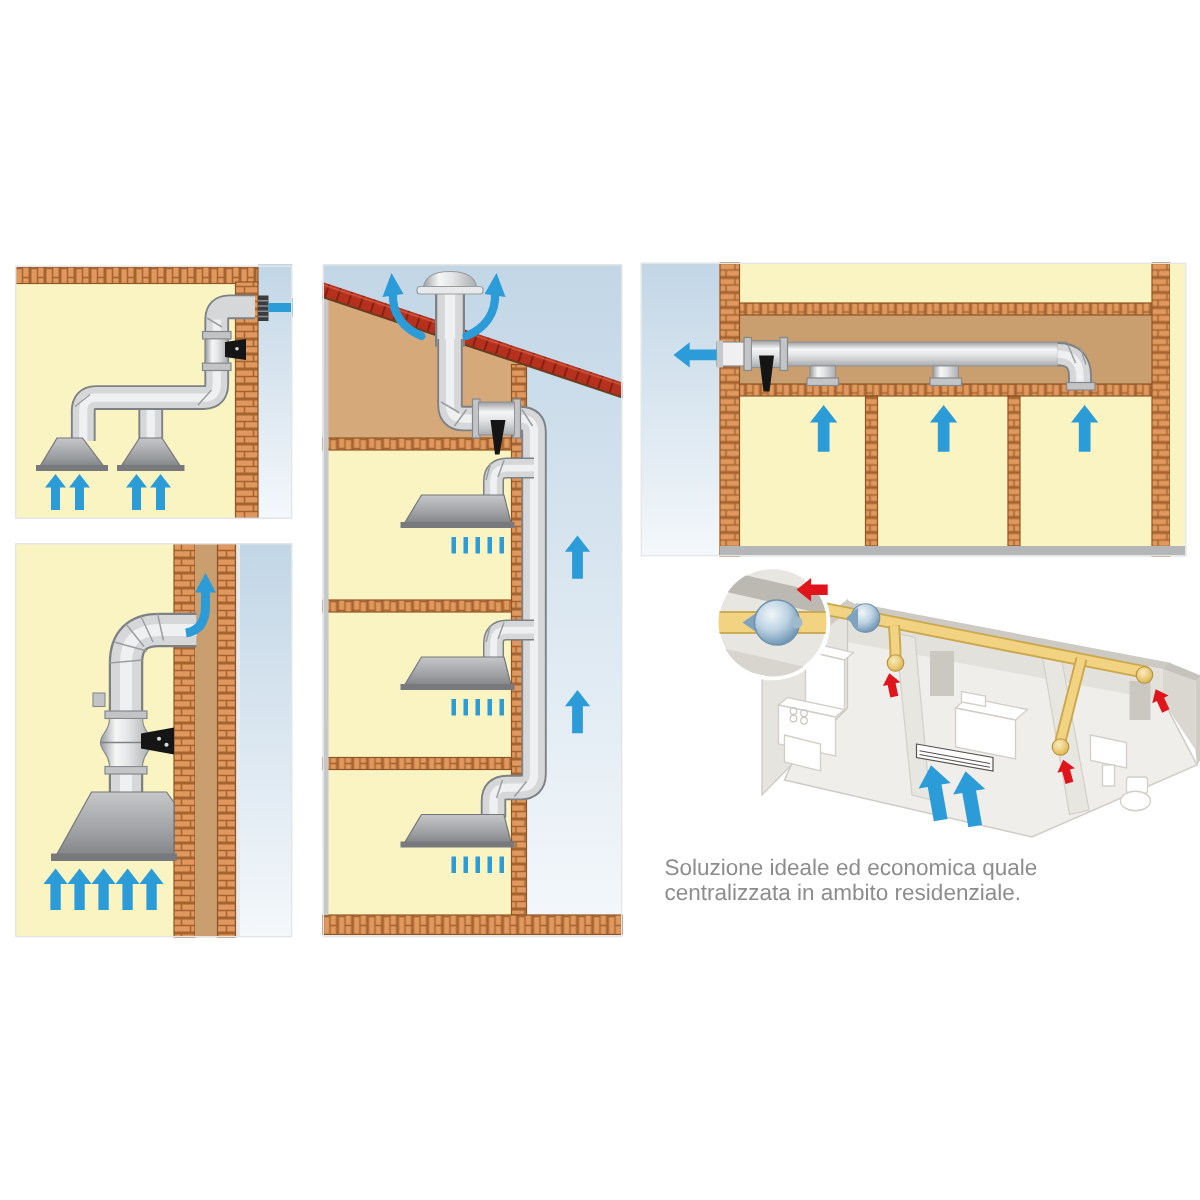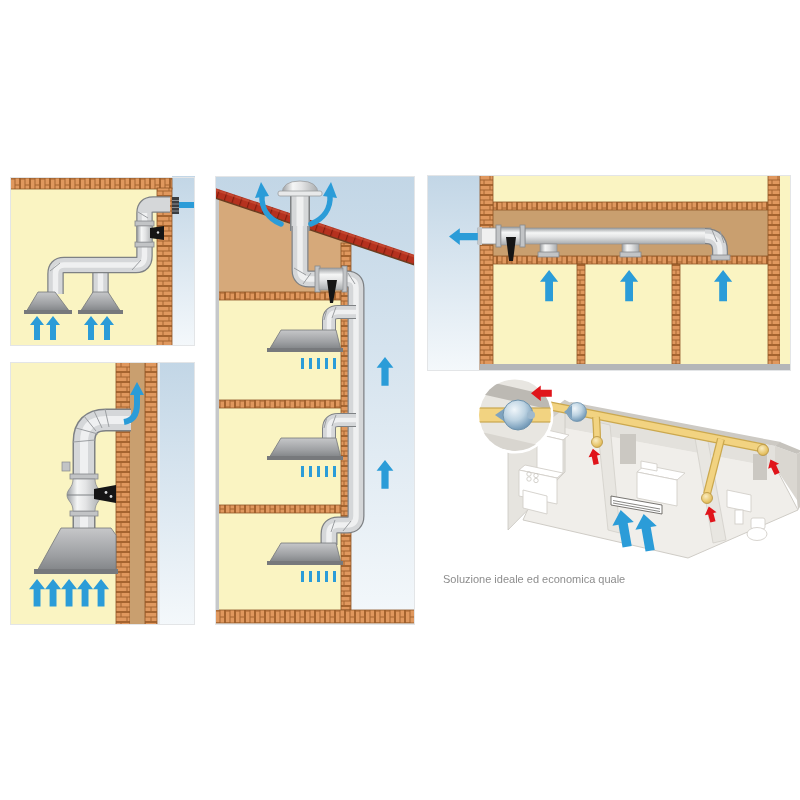--- a/index.html
+++ b/index.html
@@ -6,21 +6,21 @@
   body{width:800px;height:800px;position:relative;font-family:"Liberation Sans",sans-serif;}
   .panel{position:absolute;}
   svg{display:block;}
   .pb{fill:none;stroke:#7E8184;stroke-linecap:butt;stroke-linejoin:round}
   .pm{fill:none;stroke:#D5D7D9;stroke-linecap:butt;stroke-linejoin:round}
   .ph{fill:none;stroke:#F3F4F5;stroke-linecap:butt;stroke-linejoin:round;opacity:.85}
   .ck{stroke:#9B9EA1;stroke-width:1;fill:none}
   .be{fill:none;stroke:#8E5526;stroke-width:0.8}
   .frame{fill:none;stroke:#E3E5E7;stroke-width:1}
   #caption{position:absolute;left:443px;top:571px;width:250px;color:#8D8D8D;
-           font-size:11px;line-height:16.5px;}
+           font-size:15px;line-height:16.5px;}
 </style>
 </head>
 <body>
 
 <svg aria-hidden="true" style="position:absolute;width:0;height:0">
   <defs>
     <linearGradient id="sky" x1="0" y1="0" x2="0" y2="1">
       <stop offset="0" stop-color="#C2D6E6"></stop>
         <stop offset="1" stop-color="#F4F8FB"></stop>
     </linearGradient>
@@ -411,13 +411,14 @@
       <circle cx="73" cy="43" r="15" fill="url(#sphB)" stroke="#6E92AC" stroke-width="1"></circle>
       <circle cx="86" cy="43" r="4" fill="#9FB9CD"></circle>
     </g>
   </g>
   <use href="#arrR" transform="translate(86,29) rotate(-90) scale(1.3)"></use>
 </svg>
 </div>
 
 <div id="caption">
   <div>Soluzione ideale ed economica quale</div>
+  <div>centralizzata in ambito residenziale.</div>
 </div>
 
 </body></html>

